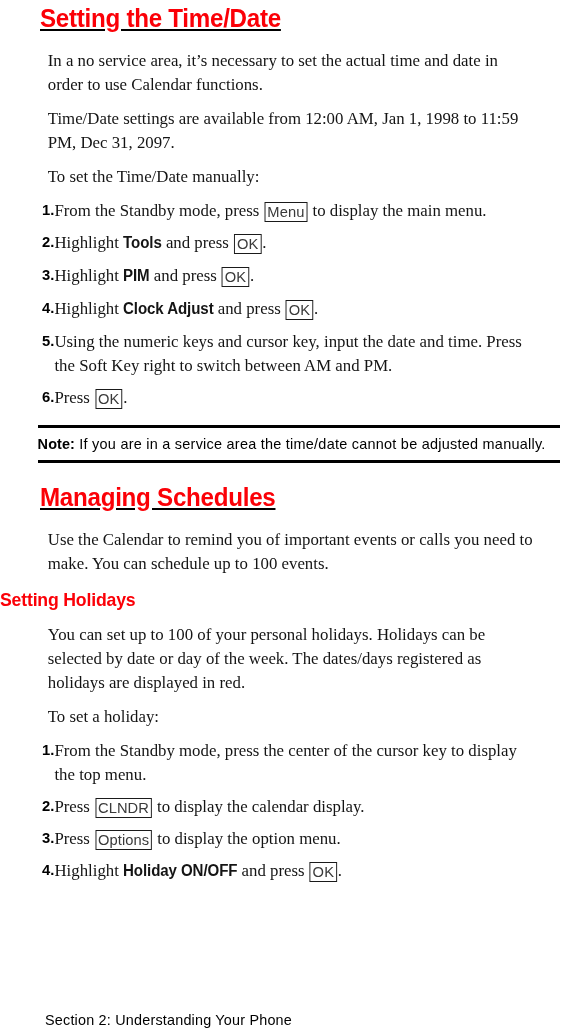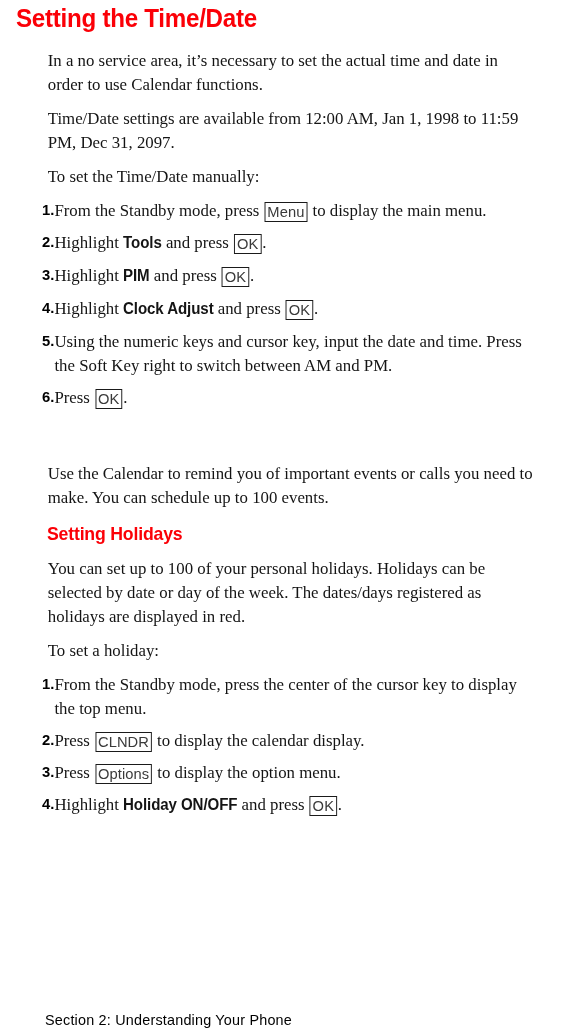--- a/index.html
+++ b/index.html
@@ -30,35 +30,35 @@
     font-weight: bold;
     color: #fb0007;
     font-size: 26px;
     line-height: 28px;
     letter-spacing: -0.3px;
     margin: 0;
     padding: 0;
     transform: scaleX(0.93);
     transform-origin: left center;
   }
-  .h1-wrap { padding-left: 16px; }
+  .h1-wrap { padding-left: 40px; text-decoration: underline; }
 
   .h2 {
     font-family: "Liberation Sans Narrow", "Liberation Sans", sans-serif;
     font-weight: bold;
     color: #fb0007;
     font-size: 19px;
     line-height: 21px;
     letter-spacing: -0.2px;
     margin: 0;
     padding: 0;
     transform: scaleX(0.93);
     transform-origin: left center;
   }
-  .h2-wrap { padding-left: 47px; }
+  .h2-wrap { }
 
   
   .body-p {
     font-family: "Liberation Serif", "DejaVu Serif", serif;
     font-size: 17.6px;
     line-height: 24px;
     color: #141414;
     margin: 0;
     padding: 0 4px 0 50px;
     transform: scaleX(0.955);
@@ -226,23 +226,31 @@
     </div>
     <div class="sp-8"></div>
     <div class="step">
       <span class="num">6.</span>
       <span>Press <span class="key">OK</span>.</span>
     </div>
   </div>
 
   <div class="sp-16"></div>
 
+  <div>
+    <div class="note-rule"></div>
+    <div class="note-body"><b>Note:</b><span> If you are in a service area the time/date cannot be adjusted manually.</span></div>
+    <div class="note-rule"></div>
+  </div>
 
   <div class="sp-20"></div>
 
+  <div class="h1-wrap">
+    <h1 class="h1">Managing Schedules</h1>
+  </div>
 
   <div class="sp-16"></div>
 
   <p class="body-p">Use the Calendar to remind you of important events or calls you need to make. You can schedule up to 100 events.</p>
 
   <div class="sp-14"></div>
 
   <div class="h2-wrap">
     <h2 class="h2">Setting Holidays</h2>
   </div>

